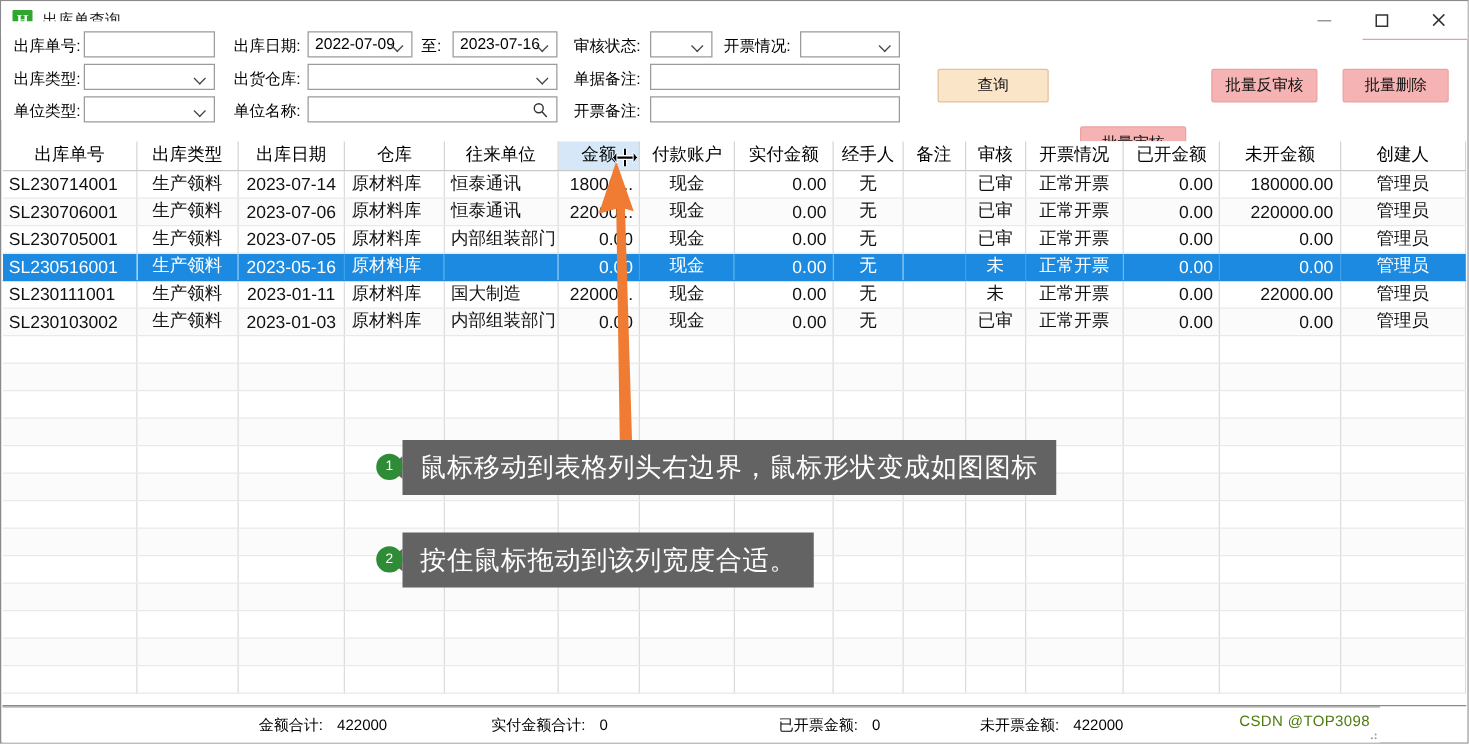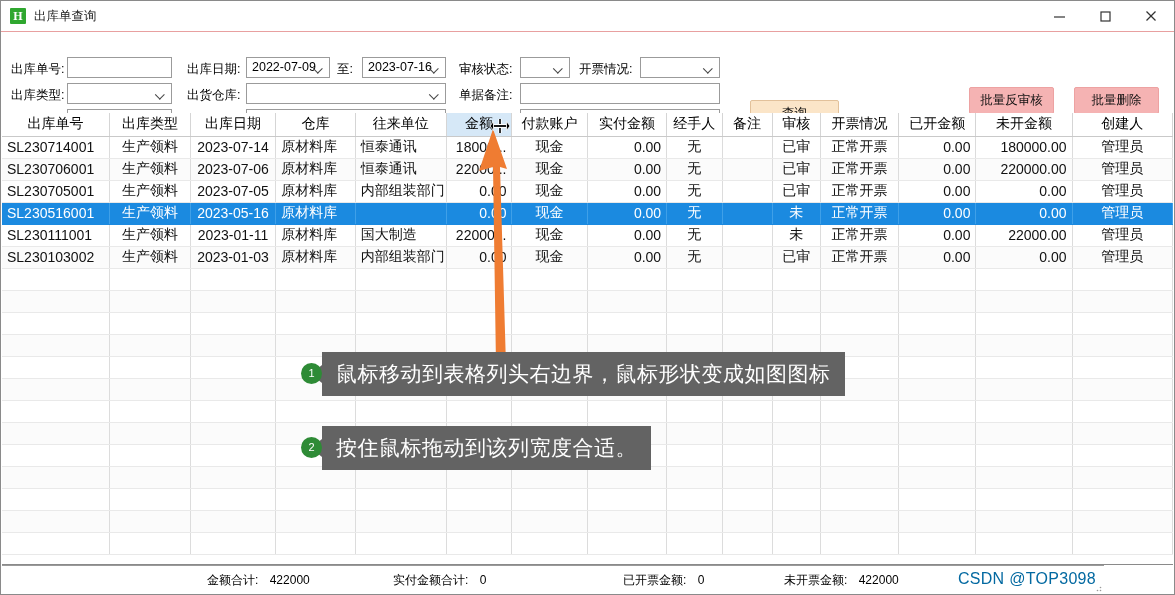--- a/index.html
+++ b/index.html
@@ -39,21 +39,21 @@
   }
   .wc {
     width: 46px; height: 30px; display: flex;
     align-items: center; justify-content: center;
     font-size: 14px; color: #333;
   }
   .wc svg { display: block; }
 
   
   .filters {
-    position: absolute; left: 0; top: 48px;
+    position: absolute; left: 0; top: 16px;
     width: 1089px; height: 79px; background: #ffffff;
   }
   .fl { position: absolute; font-size: 12.5px; color: #000; white-space: nowrap; }
   .fin {
     position: absolute; border: 1px solid #9b9b9b; background: #ffffff;
     height: 21px; font-size: 12.5px; color: #000;
   }
   .fin.combo::after {
     content: ""; position: absolute; right: 7px; top: 8px;
     width: 7px; height: 7px;
@@ -161,21 +161,21 @@
     position: absolute; left: 1px; bottom: 0;
     width: 1102px; height: 29px;
     background: #ffffff;
     border-top: 1px solid #9a9a9a;
     display: flex; align-items: center;
     font-size: 12px; color: #000;
   }
   .st-item { position: absolute; white-space: nowrap; }
   .watermark {
     position: absolute; right: 8px; top: 4px;
-    font-size: 16px; color: #0369a1;
+    font-size: 12px; color: #4d7c0f;
     letter-spacing: 0.3px;
   }
   .sb-grip { position: absolute; right: 2px; bottom: 2px; width: 10px; height: 10px; }
 </style>
 </head>
 <body>
 
 <div id="app">
 
   <div class="titlebar">
@@ -257,21 +257,21 @@
           <line x1="8.6" y1="8.4" x2="12.4" y2="12.6" stroke="#333" stroke-width="1.1"></line>
         </svg>
       </span>
     </div>
 
     <div class="fl" style="left:458px; top:64px;">开票备注:</div>
     <div class="fin" style="left:519px; top:60px; width:200px;">
       <span class="cval"></span>
     </div>
 
-    <div class="btn query" style="left:749px; top:38px; width:89px;margin-top:13px;">查询</div>
+    <div class="btn query" style="left:749px; top:38px; width:89px;">查询</div>
     <div class="btn danger" style="left:863px; top:38px; width:85px;margin-top:46px;">批量审核</div>
     <div class="btn danger" style="left:968px; top:38px; width:85px;">批量反审核</div>
     <div class="btn danger" style="left:1073px; top:38px; width:85px;">批量删除</div>
   </div>
 
   <div class="grid">
     <div class="grid-scrollframe">
       <table class="dg">
         <colgroup>
           <col style="width:103px">

